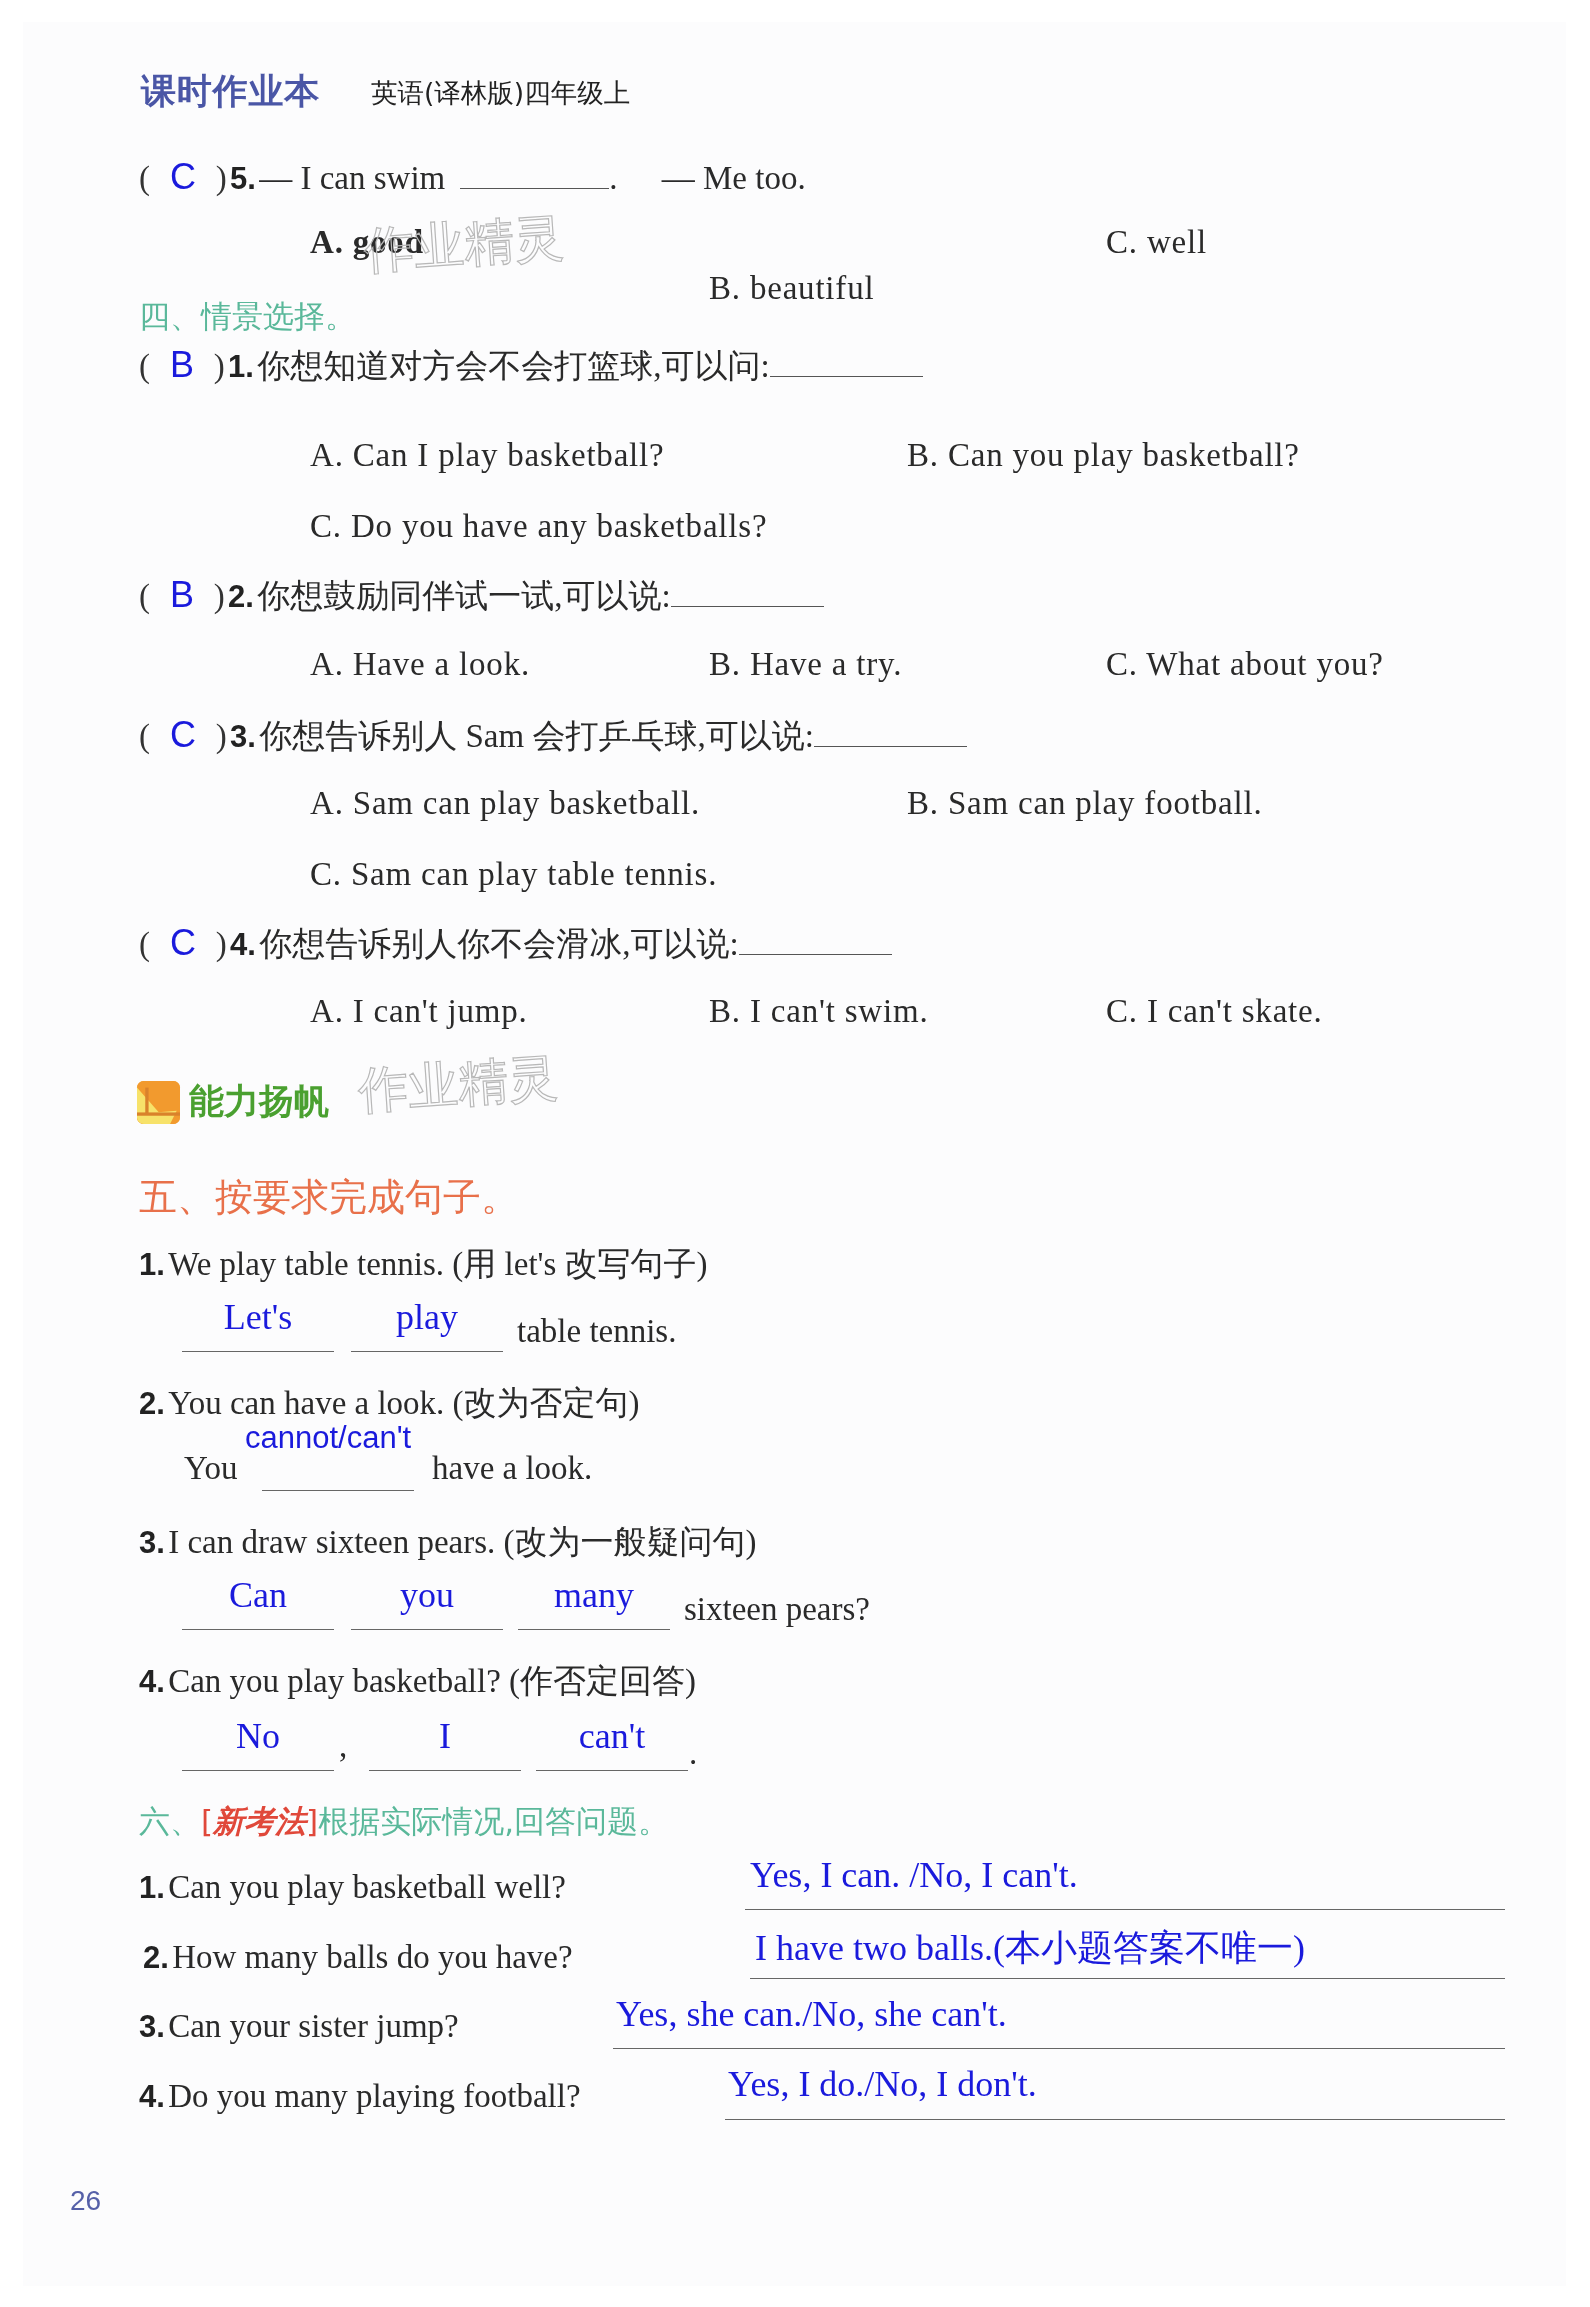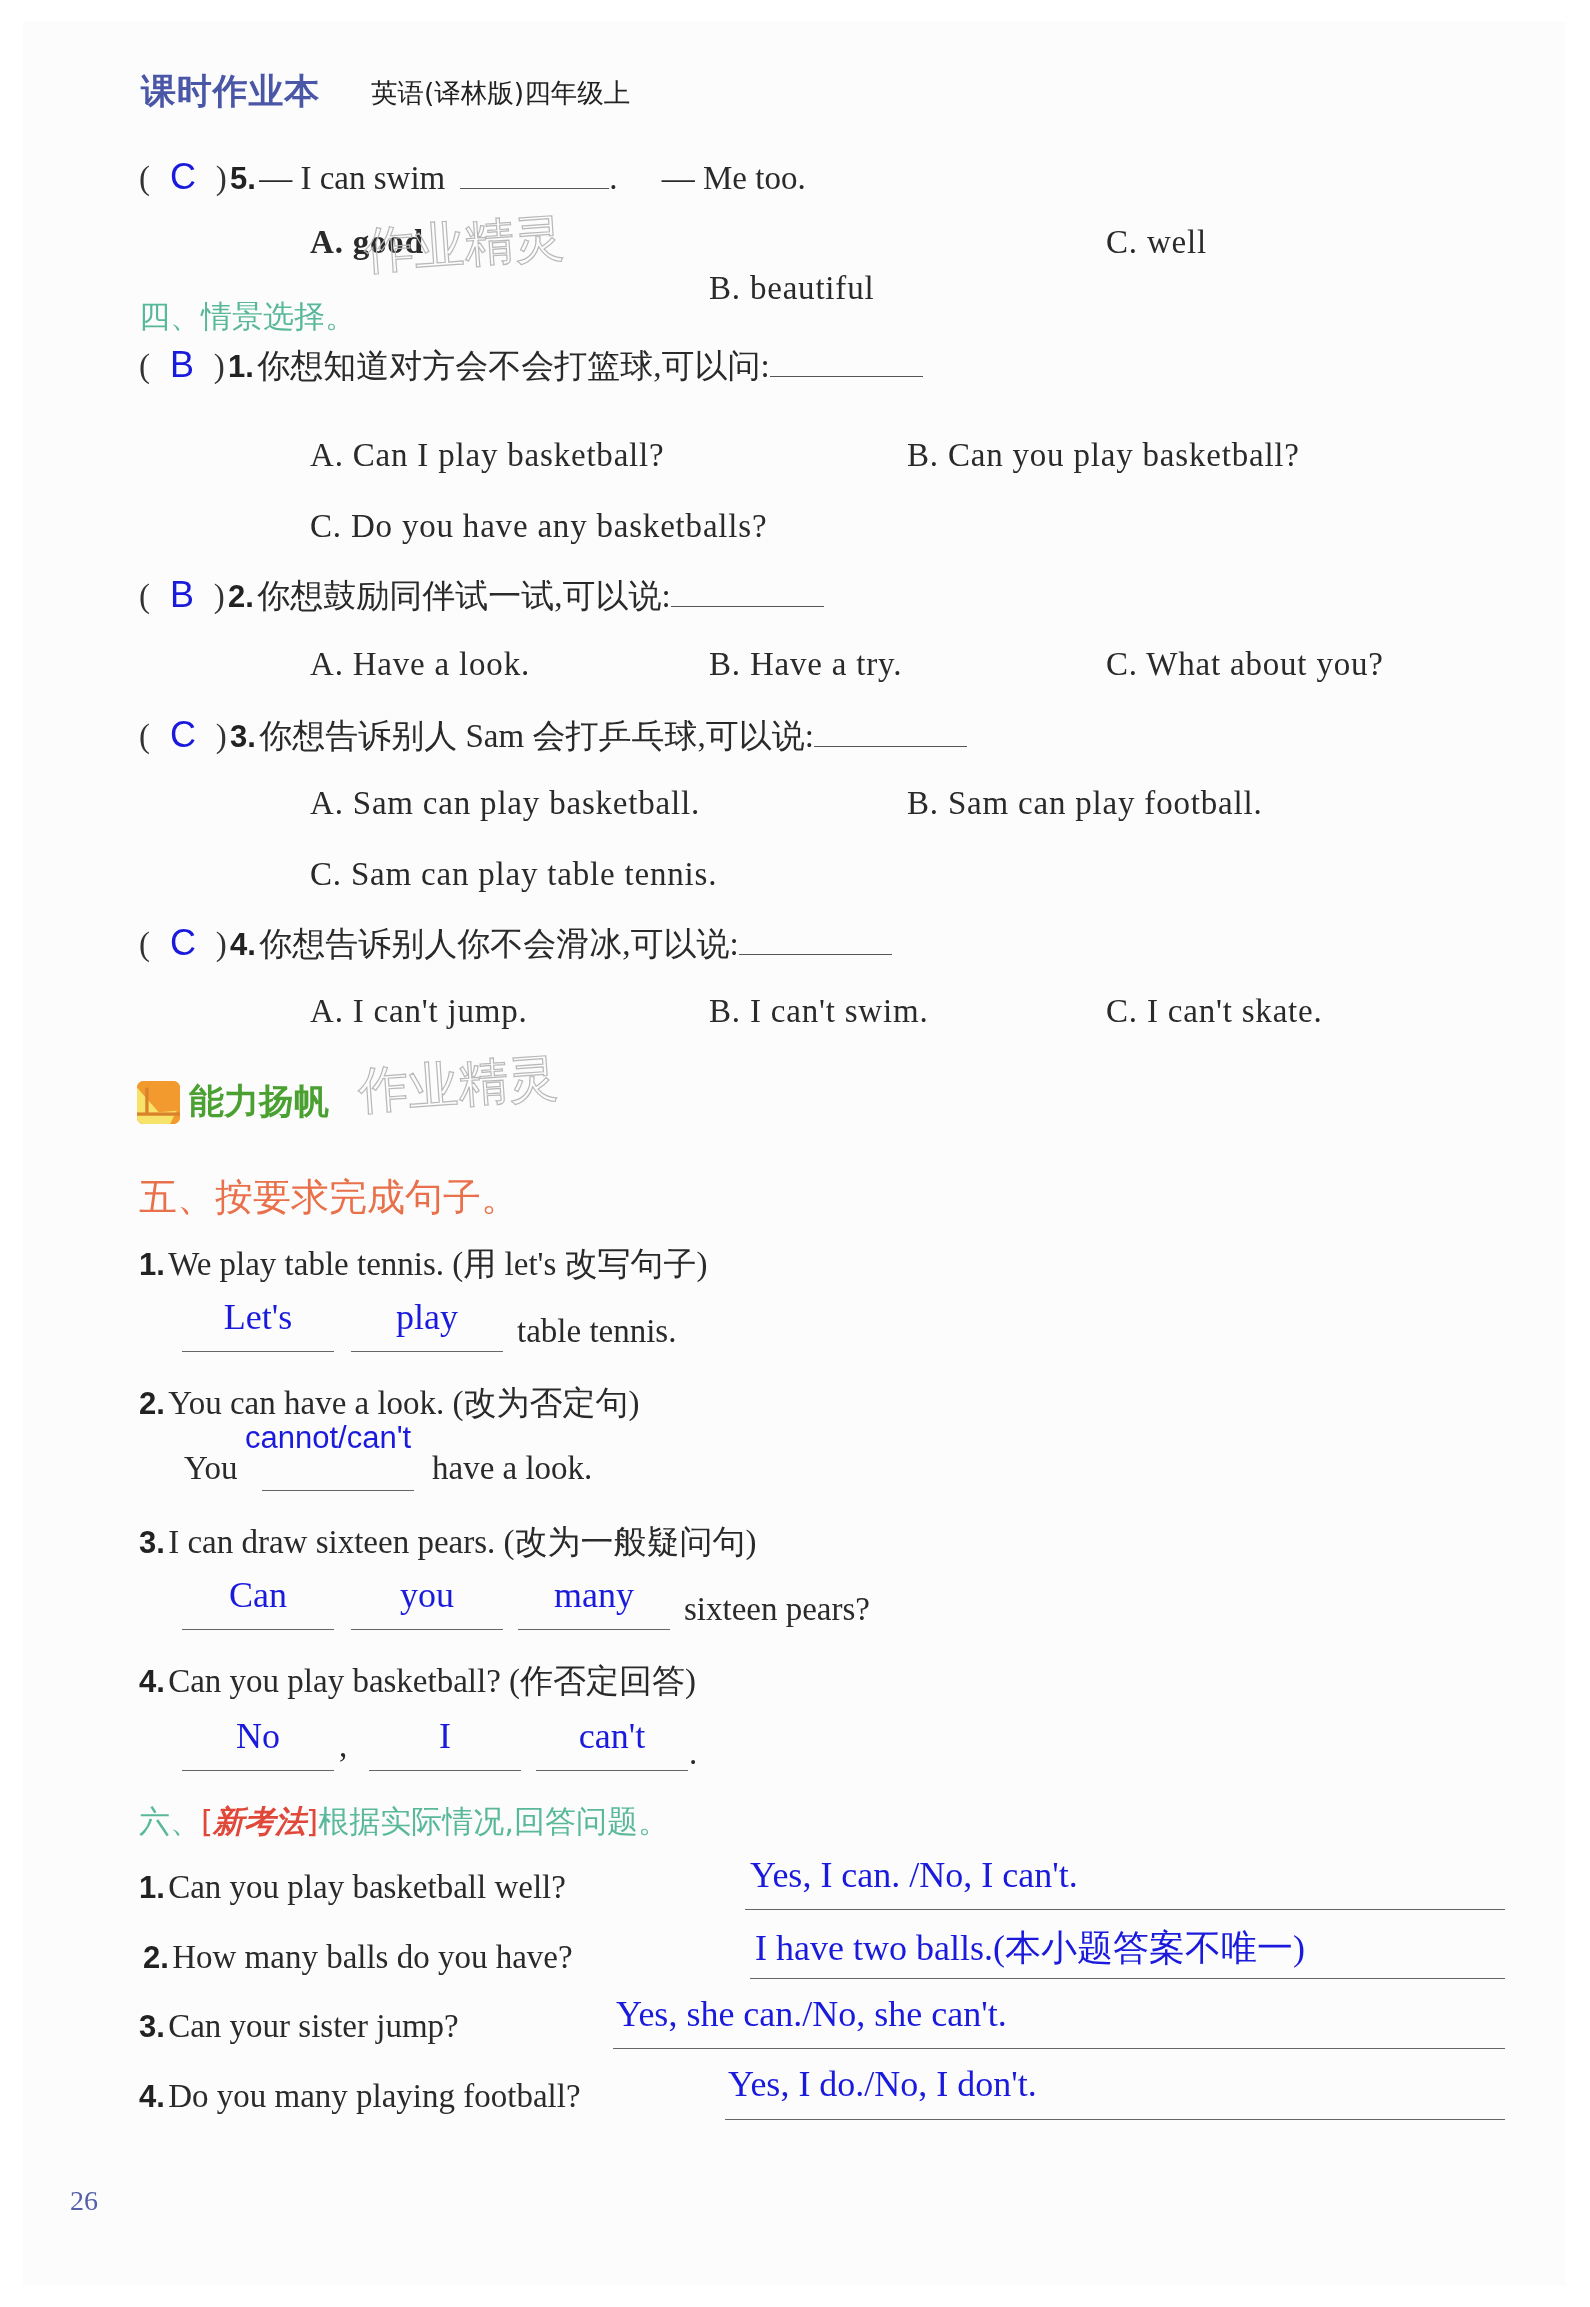--- a/index.html
+++ b/index.html
@@ -24,21 +24,21 @@
   .opt { font-size: 33px; color: #2a2a2a; letter-spacing: 0.8px; }
   .sec-green { font-family: "DejaVu Sans", sans-serif; font-size: 31px; color: #5ab89a; }
   .sec-orange { font-family: Liberation Mono, monospace; font-size: 38px; color: #e8704a; }
   .new-tag { color: #e0483a; font-style: italic; font-weight: bold; }
   .bracket { color: #e0483a; }
   .blank { display: inline-block; border-bottom: 1.7px solid #555; height: 0.8px; vertical-align: baseline; }
   .line { position: absolute; border-bottom: 1.7px solid #666; height: 0; }
   .ans-block { position: absolute; text-align: center; color: #1a1adc; font-family: "Liberation Serif", serif; font-size: 36px; }
   .banner-text { font-family: "DejaVu Sans", sans-serif; font-weight: bold; font-size: 35px; color: #4aa030; }
   .watermark { font-family: "DejaVu Sans", sans-serif; font-size: 50px; color: transparent; -webkit-text-stroke: 1.2px #b8b8b8; }
-  .page-num { font-family: Liberation Serif, serif; font-size: 28px; color: #5560a8; }
+  .page-num { font-family: Liberation Sans, sans-serif; font-size: 28px; color: #5560a8; }
   .resp { color: #1a1adc; font-size: 36px; font-family: "Liberation Serif", serif; }
 </style>
 </head>
 <body>
 
 <div class="page"></div>
 
 <div class="abs header-brand" style="left:141px; top:68px;">课时作业本</div>
 <div class="abs header-sub" style="left:371px; top:75px;text-align:center;">英语(译林版)四年级上</div>
 

